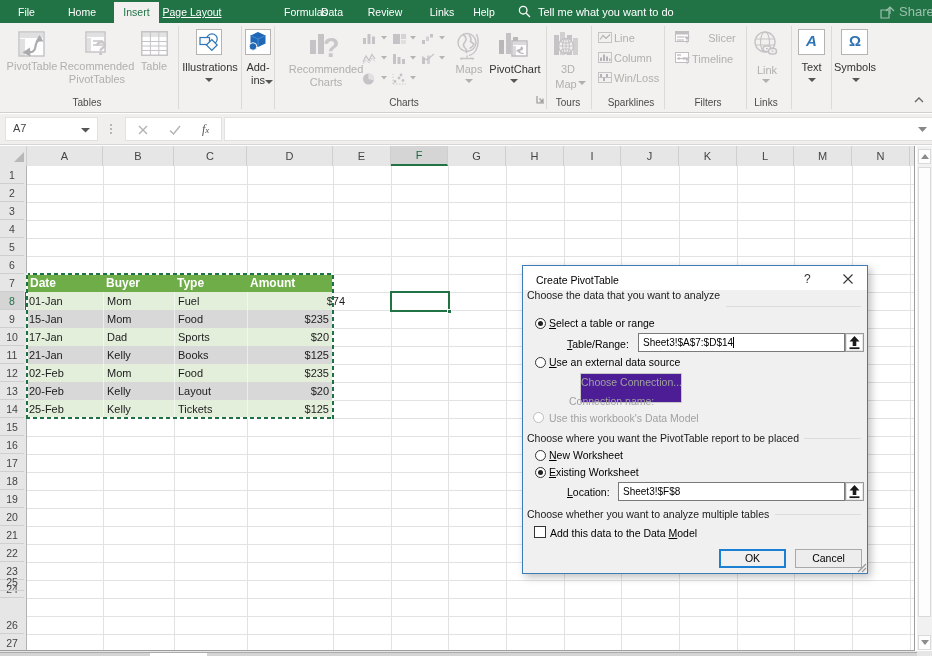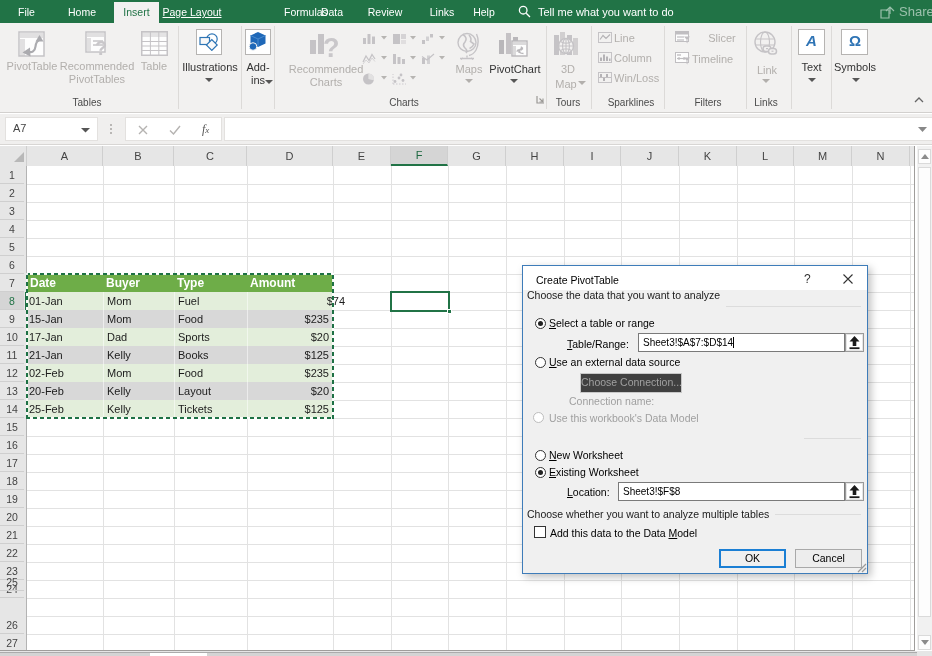--- a/index.html
+++ b/index.html
@@ -544,24 +544,25 @@
 <div class="dtext" style="left:26px; top:51px;"><u>S</u>elect a table or range</div>
 <div class="dtext" style="left:44px; top:72px;"><u>T</u>able/Range:</div>
 <div class="dinput" style="left:115px; top:67px; width:207px;">Sheet3!$A$7:$D$14<span style="display:inline-block; width:1px; height:11px; background:#000; vertical-align:-2px;"></span></div>
 <div class="rangebtn" style="left:322px; top:67px;"></div>
       <svg class="abs" style="left:325px; top:69px;" width="13" height="15" viewBox="0 0 13 15">
         <path d="M6.5 1 L11.5 6.5 L8.3 6.5 L8.3 11 L4.7 11 L4.7 6.5 L1.5 6.5 Z" fill="#1a1a1a"></path>
         <rect x="1.5" y="12.3" width="10" height="1.8" fill="#1a1a1a"></rect>
       </svg>
 <div class="radio" style="left:12px; top:91px;"></div>
 <div class="dtext" style="left:26px; top:90px;"><u>U</u>se an external data source</div>
-<div class="abs" style="left:57px; top:107px; width:102px; height:20px; background:#404040; border:1px solid #c8c8c8; color:#a0a0a0; font-size:10.5px; text-align:center; line-height:16px; white-space:nowrap;">Choose Connection...</div>
+<div class="abs" style="left:57px; top:107px; width:102px; height:30px; background:#4c1d95; border:1px solid #c8c8c8; color:#a0a0a0; font-size:10.5px; text-align:center; line-height:16px; white-space:nowrap;">Choose Connection...</div>
 <div class="dtext" style="left:46px; top:129px; color:#a0a0a0;">Connection name:</div>
 <div class="radio radio-dis" style="left:10px; top:146px;"></div>
 <div class="dtext" style="left:26px; top:146px; color:#a0a0a0;">Use this workbook's Data Model</div>
+<div class="dtext" style="left:4px; top:166px; color:#1a1a1a;">Choose where you want the PivotTable report to be placed</div>
       <div class="gline" style="left:281px; top:172px; width:57px;"></div>
 <div class="radio" style="left:12px; top:184px;"></div>
 <div class="dtext" style="left:26px; top:183px;"><u>N</u>ew Worksheet</div>
 <div class="radio" style="left:12px; top:201px;">
         <div class="dot"></div>
       </div>
 <div class="dtext" style="left:26px; top:200px;"><u>E</u>xisting Worksheet</div>
 <div class="dtext" style="left:44px; top:220px;"><u>L</u>ocation:</div>
 <div class="dinput" style="left:95px; top:216px; width:227px;">Sheet3!$F$8</div>
 <div class="rangebtn" style="left:322px; top:216px;"></div>

